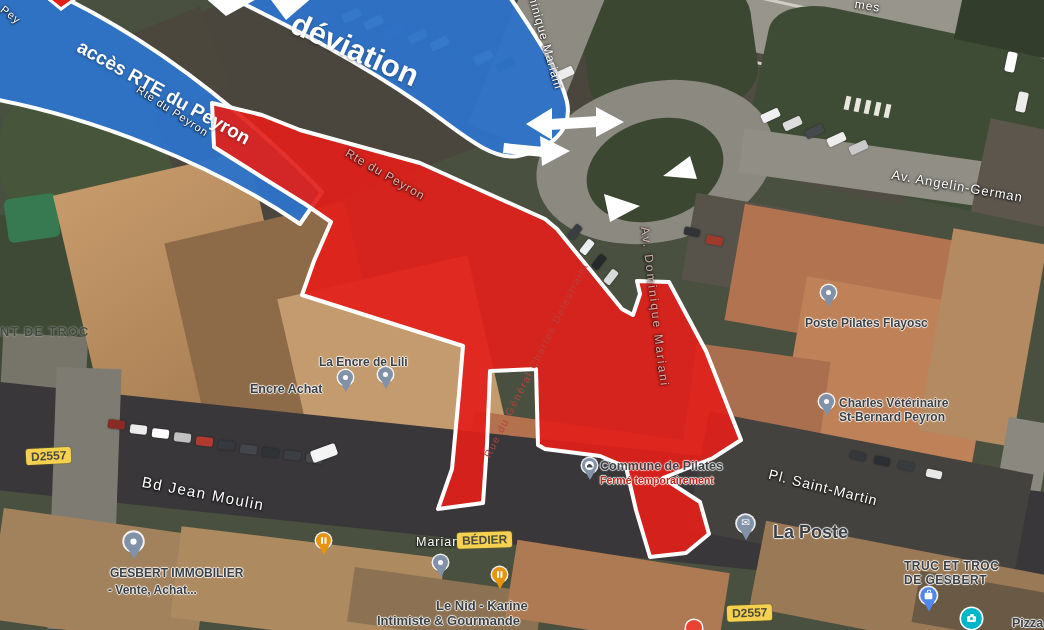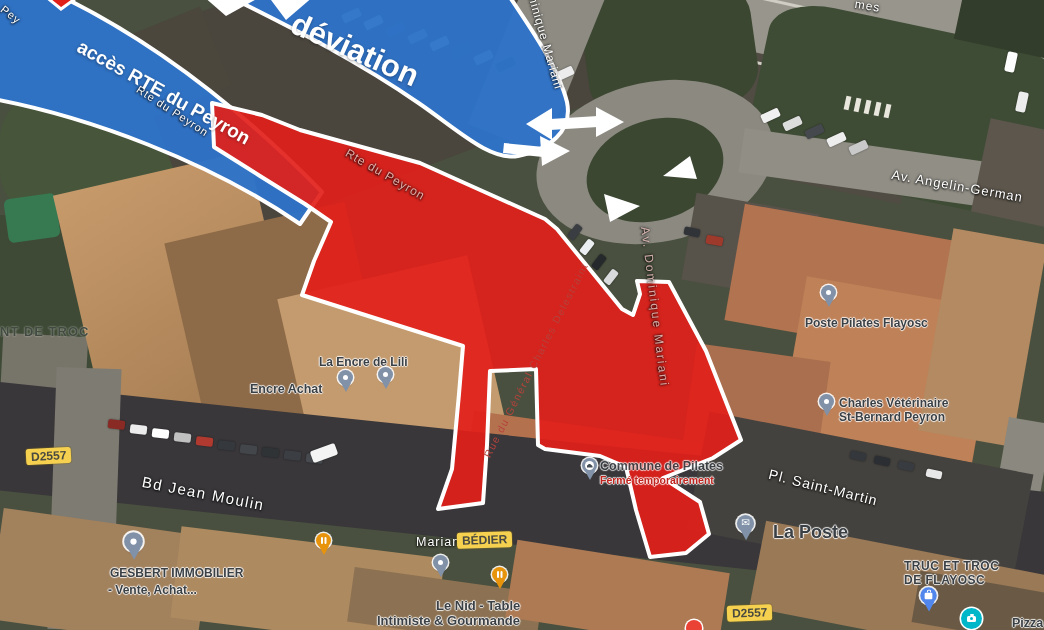--- a/index.html
+++ b/index.html
@@ -167,26 +167,26 @@
   <div class="pl" style="left:319px;top:355px;font-size:12px;">La Encre de Lili</div>
   <div class="pl" style="left:250px;top:382px;font-size:12.5px;">Encre Achat</div>
   <div class="pl" style="left:805px;top:316px;font-size:12px;">Poste Pilates Flayosc</div>
   <div class="pl" style="left:839px;top:396px;font-size:12px;">Charles Vétérinaire</div>
   <div class="pl" style="left:839px;top:410px;font-size:12px;">St-Bernard Peyron</div>
   <div class="pl" style="left:600px;top:459px;font-size:12.5px;z-index:8;opacity:.9;">Commune de Pilates</div>
   <div class="pl" style="left:600px;top:474px;font-size:10.5px;color:#c0241e;z-index:8;">Fermé temporairement</div>
   <div class="pl" style="left:751px;top:522px;font-size:18px;margin-left:22px;">La Poste</div>
   <div class="sl" style="left:416px;top:535px;font-size:12.5px;z-index:7;">Mariani</div>
   <div class="shield" style="left:457px;top:532px;transform:rotate(-2deg);z-index:7;">BÉDIER</div>
-  <div class="pl" style="left:436px;top:598px;font-size:13px;">Le Nid - Table</div>
+  <div class="pl" style="left:436px;top:598px;font-size:13px;">Le Nid - Karine</div>
   <div class="pl" style="left:377px;top:613px;font-size:13px;">Intimiste &amp; Gourmande</div>
   <div class="pl" style="left:110px;top:566px;font-size:12px;">GESBERT IMMOBILIER</div>
   <div class="pl" style="left:108px;top:583px;font-size:12px;">- Vente, Achat...</div>
   <div class="pl" style="left:904px;top:559px;font-size:12px;letter-spacing:.5px;">TRUC ET TROC</div>
-  <div class="pl" style="left:904px;top:573px;font-size:12px;letter-spacing:.5px;">DE FLAYOSC</div>
+  <div class="pl" style="left:904px;top:573px;font-size:12px;letter-spacing:.5px;">DE GESBERT</div>
   <div class="pl" style="left:1012px;top:616px;font-size:12.5px;">Pizza</div>
 
   <div class="pin" style="left:126px;top:534px;--pc:#8091a8;transform:scale(1.25);">
     <span class="pin-head">
         <span class="pin-dot"></span>
       </span>
       <span class="pin-tail"></span>
     </div>
   <div class="pin" style="left:316px;top:533px;--pc:#e8930c;">
     <span class="pin-head">

